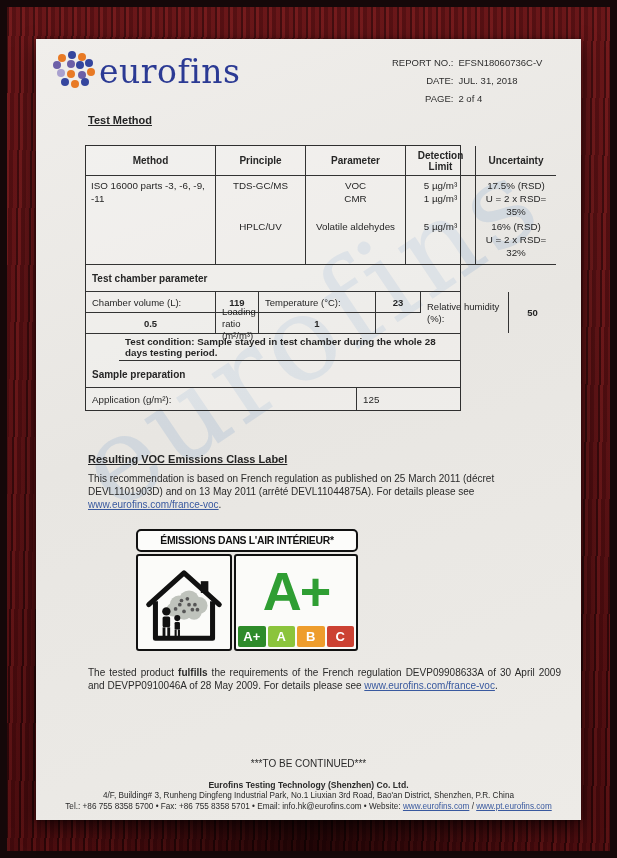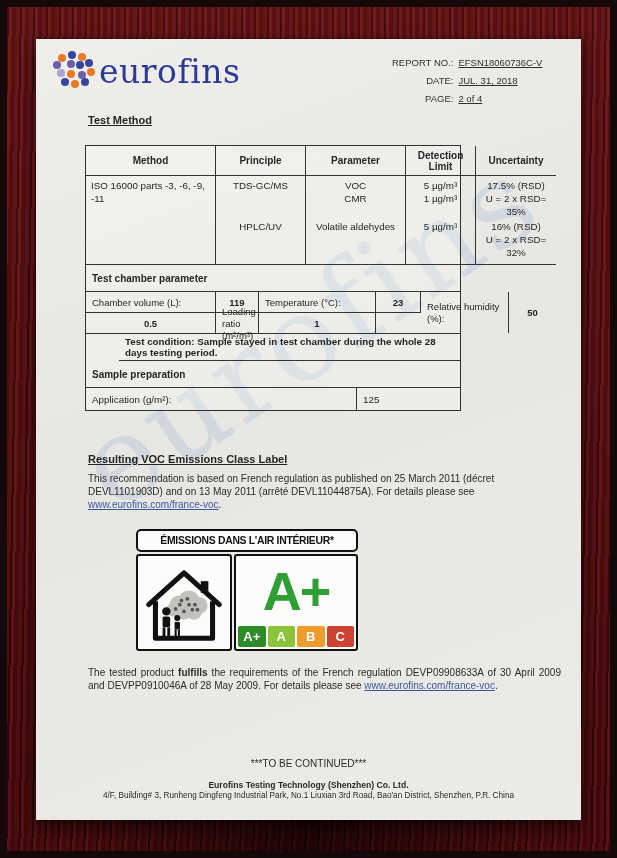--- a/index.html
+++ b/index.html
@@ -43,21 +43,21 @@
     position:absolute;left:63px;top:13px;
     font-family:"DejaVu Serif",serif;font-size:33px;color:#2b3a94;letter-spacing:0.5px;
   }
   
   .hdr-meta{
     position:absolute;left:356px;top:18px;
     display:grid;grid-template-columns:auto auto;column-gap:5px;row-gap:7px;
     font-size:9.5px;color:#2e2e2e;
   }
   .hdr-meta .lbl{text-align:right;}
-  .hdr-meta .val{text-align:left;text-decoration:underline;}
+  .hdr-meta .val{text-align:left;}
   
   .sec-heading{
     position:absolute;font-size:11px;font-weight:bold;text-decoration:underline;color:#242424;
   }
   .h-test{left:52px;top:75px;}
   .h-voc{left:52px;top:414px;}
   
   .tbl{
     position:absolute;left:49px;top:106px;width:376px;box-sizing:border-box;
     border:1.5px solid #2f2f2f;background:rgba(255,255,255,0.25);
@@ -284,15 +284,16 @@
       </div>
     </div>
   </div>
 
   <div class="para p-result"><span>The tested product </span><span class="bold">fulfills</span><span> the requirements of the French regulation DEVP09908633A of 30 April 2009 and DEVPP0910046A of 28 May 2009. For details please see </span><a class="doc-link">www.eurofins.com/france-voc</a><span>.</span></div>
 
   <div class="continued">***TO BE CONTINUED***</div>
   <div class="footer">
     <div class="company">Eurofins Testing Technology (Shenzhen) Co. Ltd.</div>
     <div class="addr">4/F, Building# 3, Runheng Dingfeng Industrial Park, No.1 Liuxian 3rd Road, Bao'an District, Shenzhen, P.R. China</div>
+    <div class="tel"><span>Tel.: +86 755 8358 5700 • Fax: +86 755 8358 5701 • Email: info.hk@eurofins.com • Website: </span><a class="doc-link">www.eurofins.com</a><span> / </span><a class="doc-link">www.pt.eurofins.com</a></div>
   </div>
 
 </div>
 
 </body></html>

